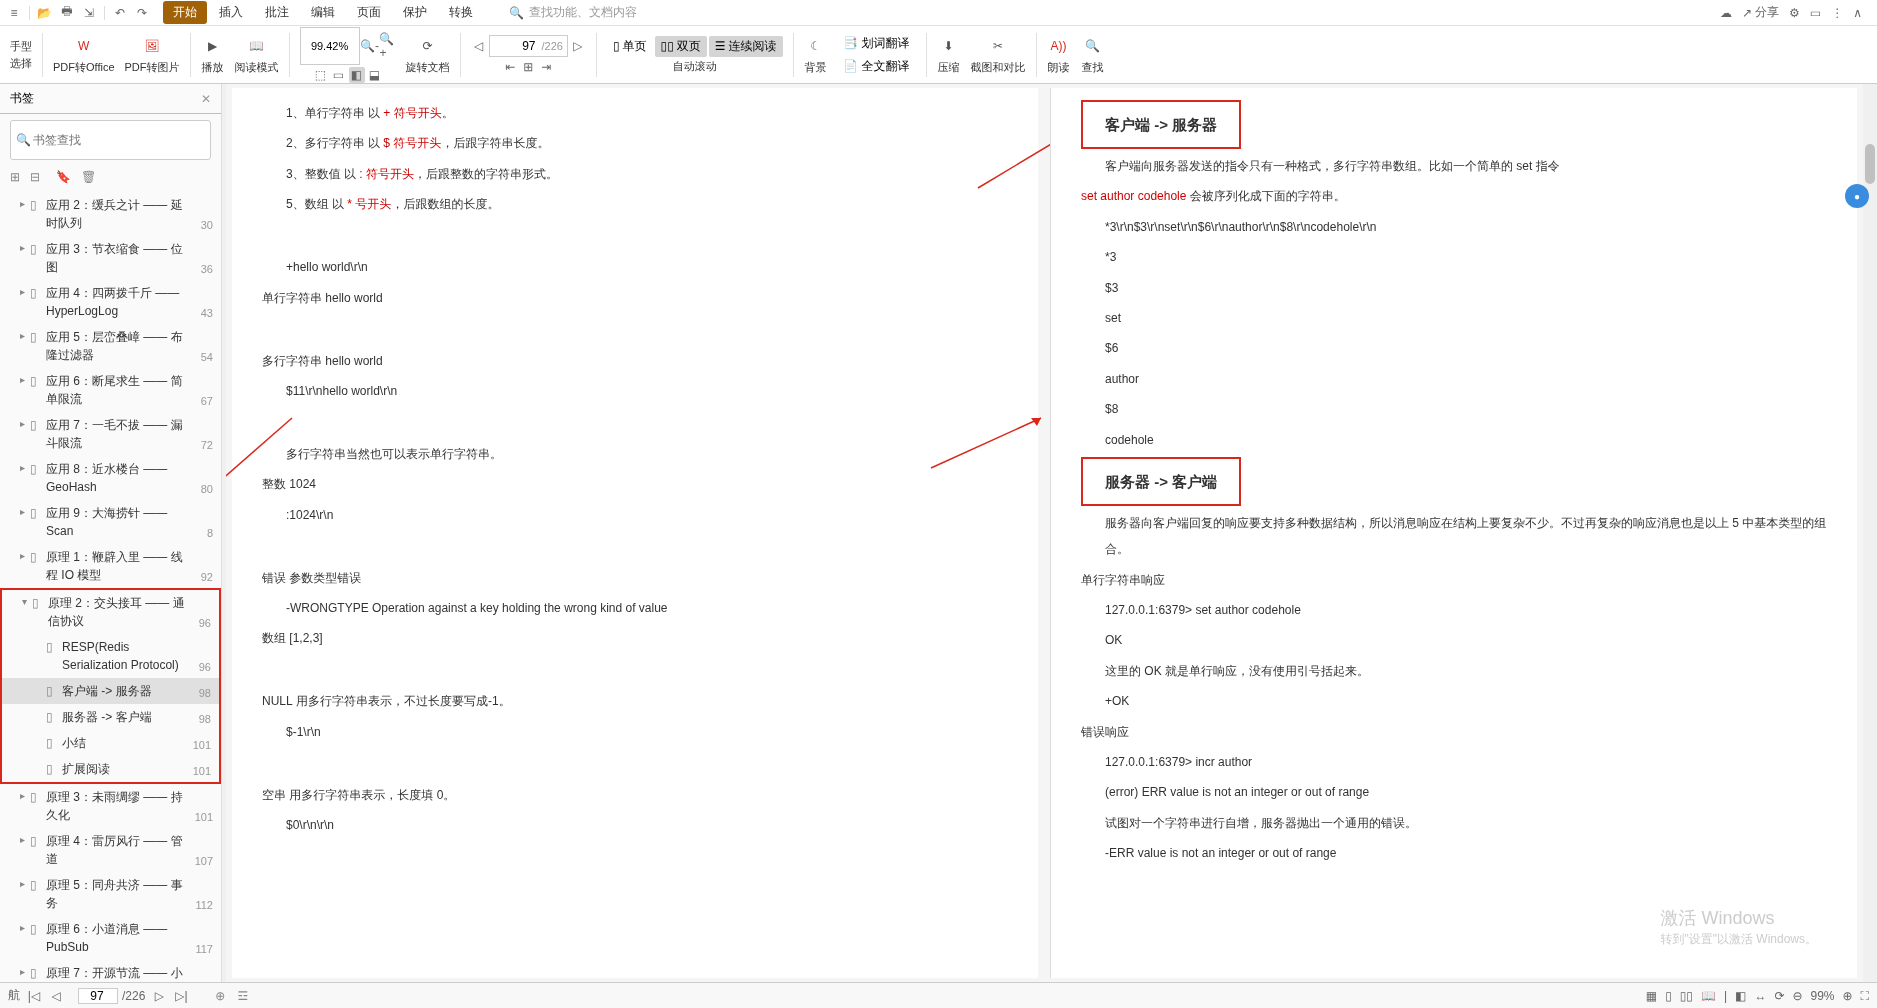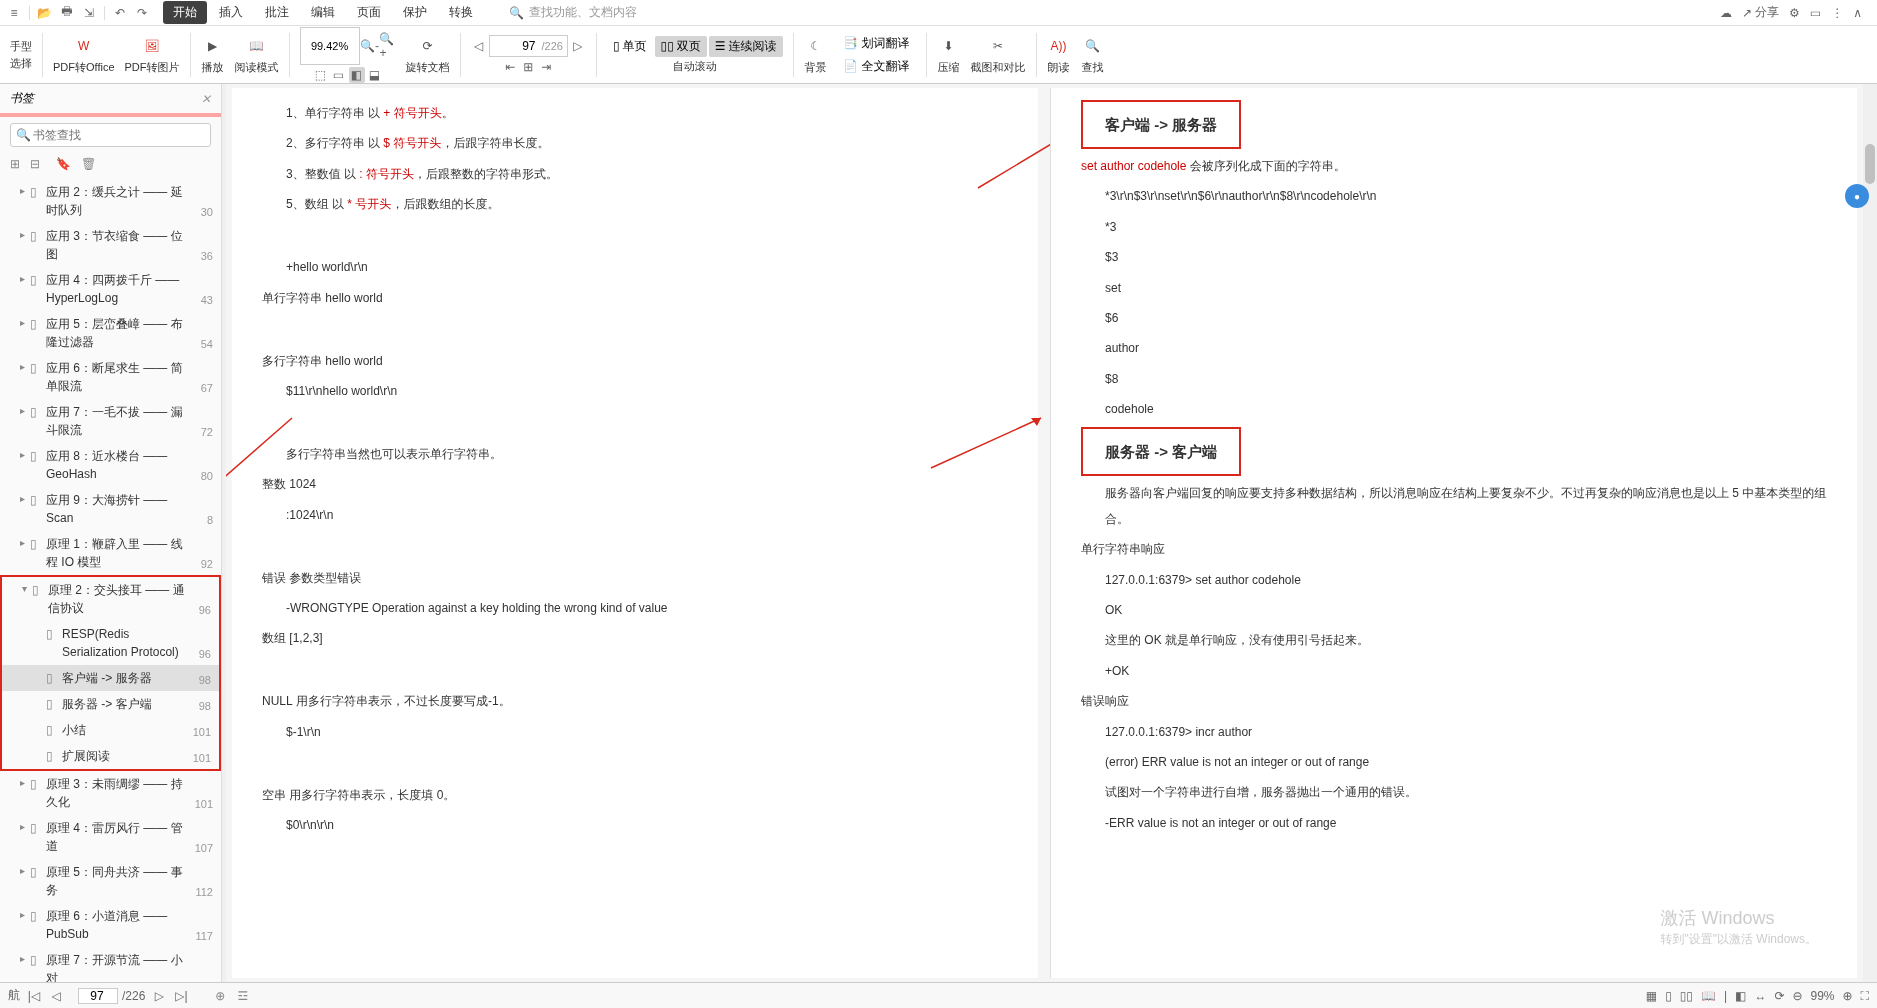--- a/index.html
+++ b/index.html
@@ -5,21 +5,21 @@
     * { margin: 0; padding: 0; box-sizing: border-box; font-family: "Microsoft YaHei", Arial, sans-serif; font-size: 12px; }
     body { background: #fff; width: 1877px; height: 1008px; overflow: hidden; display: flex; flex-direction: column; }
     
     
     .menubar { height: 26px; display: flex; align-items: center; padding: 0 5px; gap: 4px; border-bottom: 1px solid #e0e0e0; }
     .menubar-left { display: flex; align-items: center; gap: 4px; }
     .mb-icon { width: 18px; height: 18px; display: flex; align-items: center; justify-content: center; color: #666; cursor: pointer; }
     .mb-sep { width: 1px; height: 14px; background: #ddd; margin: 0 2px; }
     .menu-tabs { display: flex; align-items: center; gap: 2px; margin-left: 8px; }
     .menu-tab { padding: 3px 10px; cursor: pointer; color: #333; border-radius: 3px; }
-    .menu-tab.active { background: #404040; color: #fff; }
+    .menu-tab.active { background: #a16207; color: #fff; }
     .searchbox { display: flex; align-items: center; gap: 5px; margin-left: 15px; color: #999; border: 1px solid transparent; padding: 2px 6px; border-radius: 3px; }
     .menubar-right { margin-left: auto; display: flex; align-items: center; gap: 10px; padding-right: 10px; color: #666; }
     .mr-item { display: flex; align-items: center; gap: 3px; cursor: pointer; }
     
     
     .toolbar { height: 58px; display: flex; align-items: center; padding: 0 6px; gap: 2px; border-bottom: 1px solid #ccc; }
     .tb-group { display: flex; flex-direction: column; align-items: center; gap: 2px; padding: 2px 4px; cursor: pointer; justify-content: flex-end; }
     .tb-group-h { display: flex; align-items: center; gap: 2px; }
     .tb-label { font-size: 11px; color: #333; }
     .tb-icon-lg { width: 24px; height: 24px; display: flex; align-items: center; justify-content: center; color: #555; }
@@ -32,23 +32,23 @@
     .page-total { color: #999; padding: 0 4px; font-size: 11px; }
     .tb-btn { padding: 2px 6px; border-radius: 2px; display: flex; align-items: center; gap: 3px; cursor: pointer; }
     .tb-btn.active { background: #d4d4d4; }
     .red { color: #d9281b; }
     
     
     .main { flex: 1; display: flex; overflow: hidden; position: relative; }
     
     
     .sidebar { width: 222px; border-right: 1px solid #ddd; display: flex; flex-direction: column; background: #fafafa; }
-    .sb-header { display: flex; align-items: center; justify-content: space-between; padding: 6px 10px; border-bottom: 4px solid #fca5a5; font-style: italic; }
+    .sb-header { display: flex; align-items: center; justify-content: space-between; padding: 6px 10px; border-bottom: 1px solid #fca5a5; }
     .sb-search { padding: 6px 10px; }
-    .sb-search input { width: 100%; height: 24px; border: 1px solid #ccc; padding: 0 26px 0 22px; border-radius: 3px; background: #fff; }
+    .sb-search input { width: 100%; height: 40px; border: 1px solid #ccc; padding: 0 26px 0 22px; border-radius: 3px; background: #fff; }
     .sb-search-wrap { position: relative; }
     .sb-search-icon { position: absolute; left: 6px; top: 50%; transform: translateY(-50%); color: #999; }
     .sb-iconrow { display: flex; gap: 10px; padding: 4px 10px 8px; color: #888; }
     .sb-list { flex: 1; overflow-y: auto; }
     .sb-item { display: flex; align-items: flex-start; padding: 4px 6px; cursor: pointer; font-size: 12px; line-height: 1.5; position: relative; }
     .sb-item.selected { background: #e0e0e0; }
     .sb-expand { width: 10px; color: #888; flex-shrink: 0; font-size: 10px; }
     .sb-bookmark-icon { width: 14px; color: #888; flex-shrink: 0; margin-right: 2px; }
     .sb-text { flex: 1; color: #333; padding-right: 22px; }
     .sb-page { position: absolute; right: 8px; bottom: 3px; color: #999; font-size: 11px; }
@@ -394,20 +394,21 @@
       <div class="doc-line"><span class="doc-bold">空串</span>&nbsp;<span>用多行字符串表示，长度填 0。</span></div>
       <div class="doc-line doc-indent">$0\r\n\r\n</div>
     </div>
 
     <div class="page page-right">
       <svg class="arrow-red" style="left:-130px;top:320px" width="130" height="70">
           <line x1="10" y1="60" x2="120" y2="10" stroke="#d9281b" stroke-width="1.5"></line>
           <polygon points="120,10 110,10 116,18" fill="#d9281b"></polygon>
         </svg>
       <div class="doc-line"><span class="doc-boxed">客户端 -&gt; 服务器</span></div>
+      <div class="doc-line doc-indent"><span>客户端向服务器发送的指令只有一种格式，多行字符串数组。比如一个简单的 set 指令</span></div>
       <div class="doc-line"><span class="doc-red">set author codehole</span><span> 会被序列化成下面的字符串。</span></div>
       <div class="doc-line doc-indent">*3\r\n$3\r\nset\r\n$6\r\nauthor\r\n$8\r\ncodehole\r\n</div>
       <div id="resp-lines">
           <div class="doc-line doc-indent">*3</div>
           <div class="doc-line doc-indent">$3</div>
           <div class="doc-line doc-indent">set</div>
           <div class="doc-line doc-indent">$6</div>
           <div class="doc-line doc-indent">author</div>
           <div class="doc-line doc-indent">$8</div>
           <div class="doc-line doc-indent">codehole</div>

